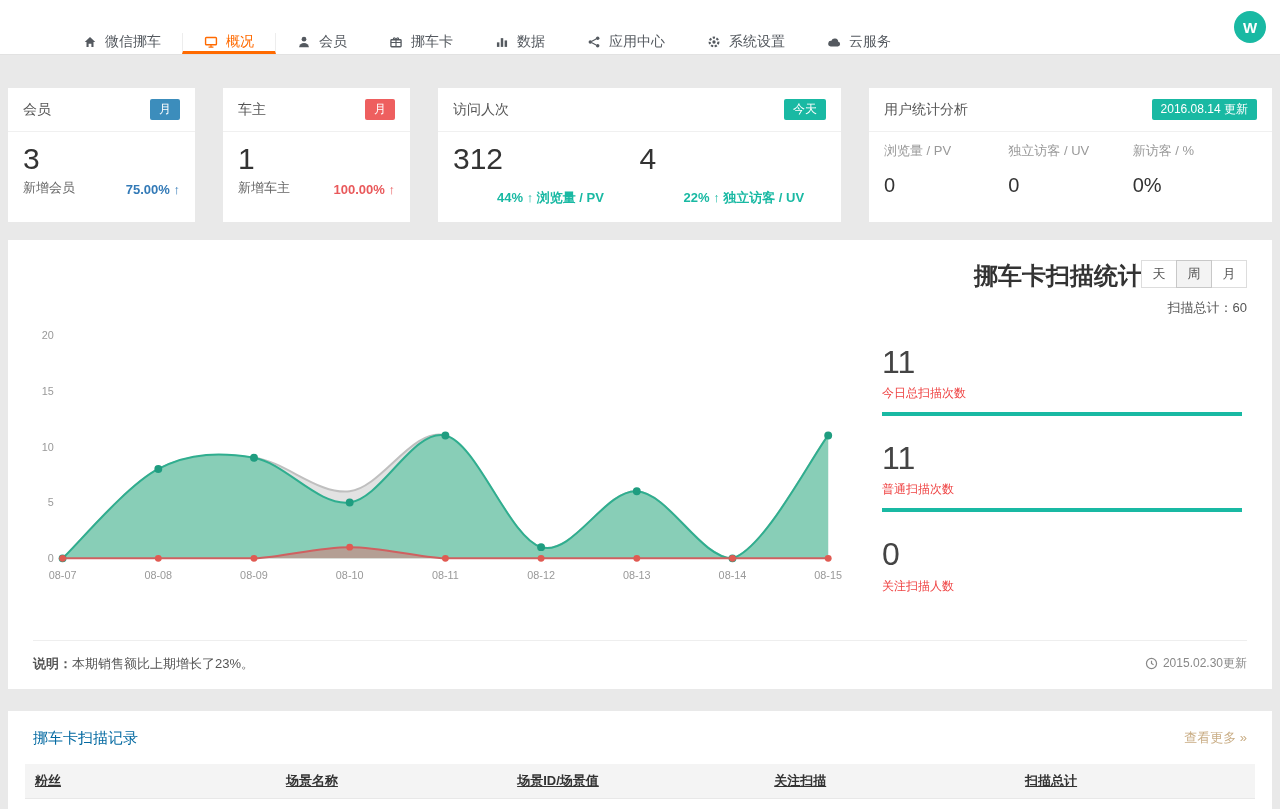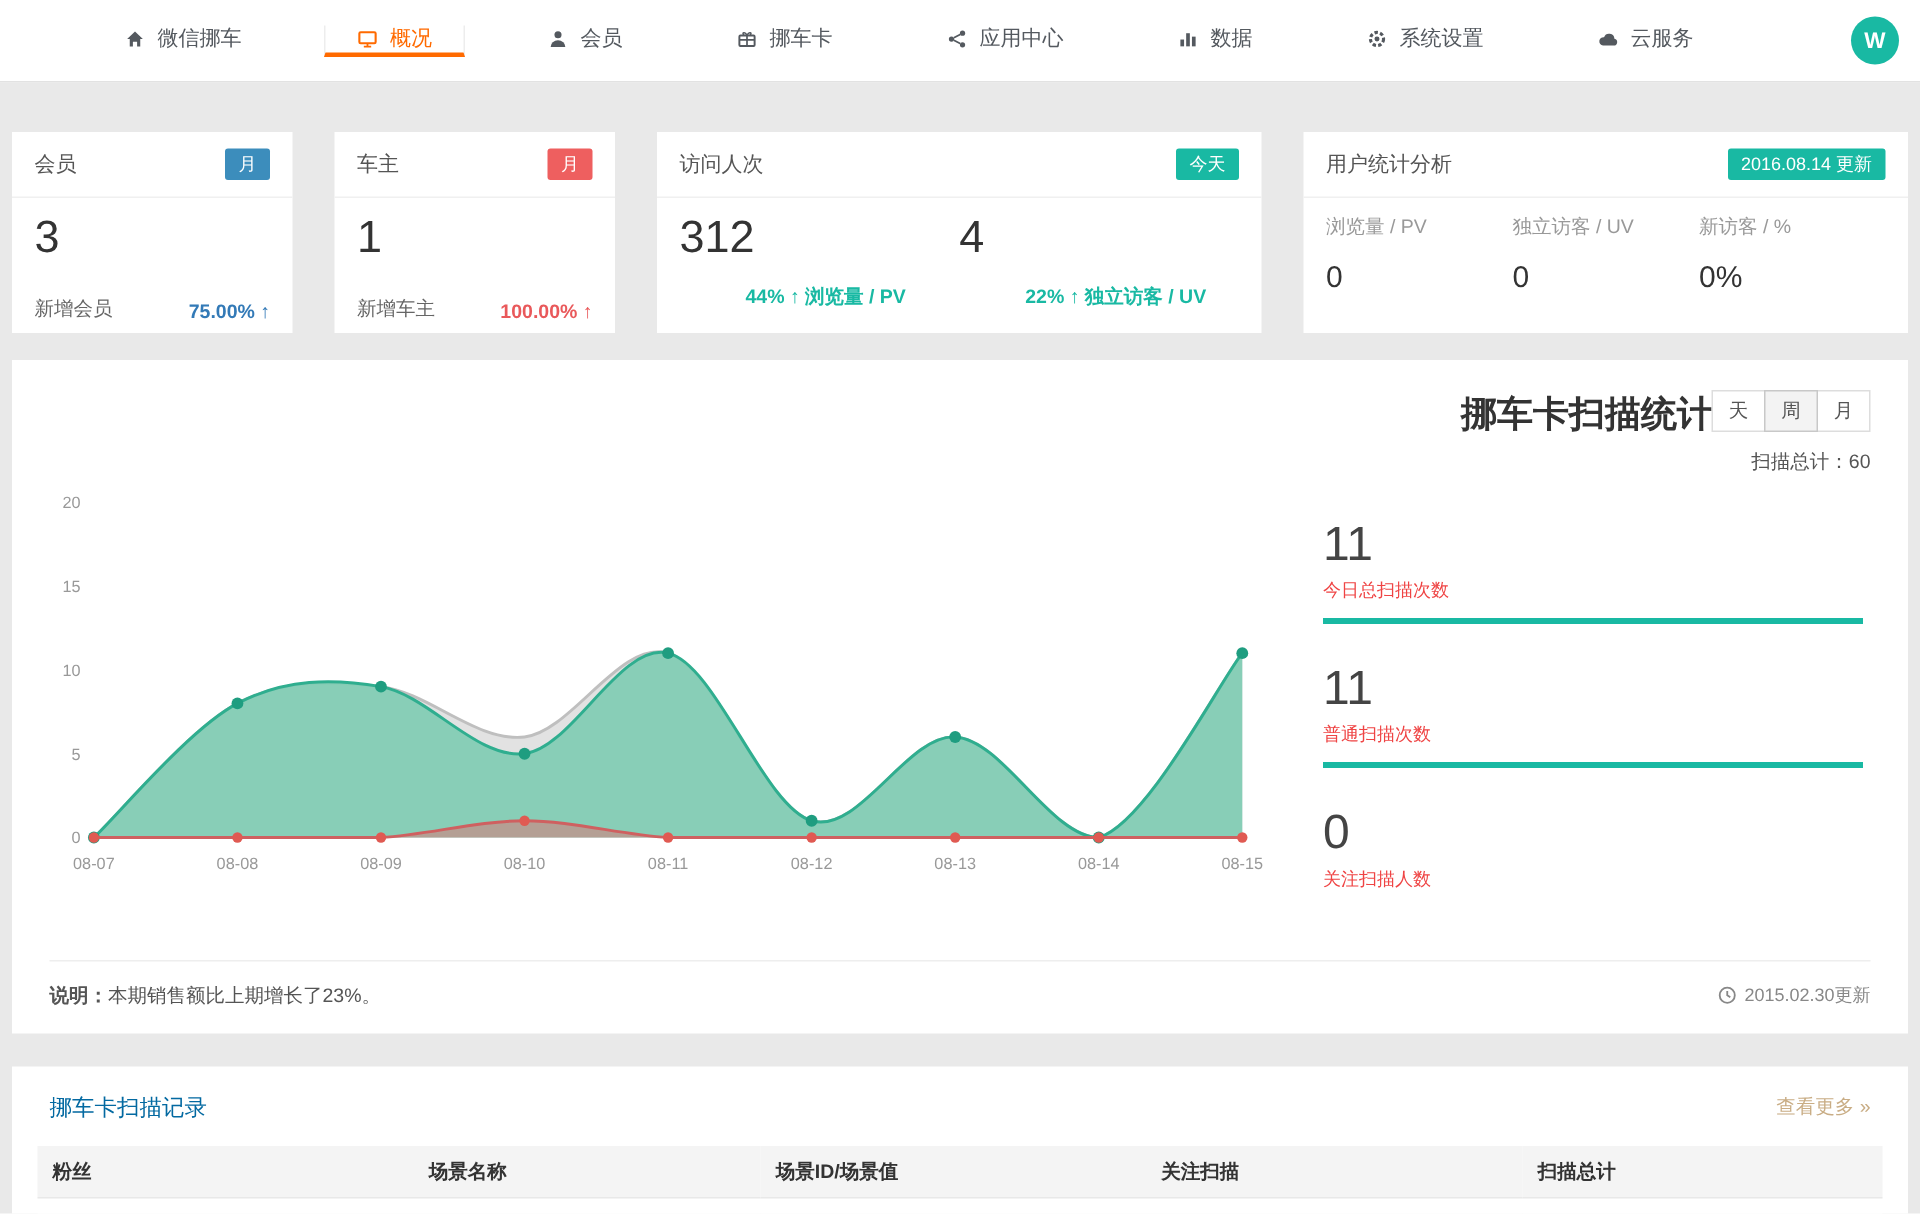--- a/index.html
+++ b/index.html
@@ -7,39 +7,39 @@
     --red:#e9595b; --badge-red:#ee5f5f; --link:#428bca; --more:#c9ad85;
   }
   *{box-sizing:border-box;}
   html,body{margin:0;padding:0;}
   body{
     width:1280px;height:809px;overflow:hidden;background:#e9e9e9;
     font-family:"Liberation Sans","DejaVu Sans",sans-serif;color:#555;
   }
   
   .topnav{height:55px;background:#fff;border-bottom:1px solid #e2e2e2;position:relative;display:flex;align-items:stretch;padding-left:62px;}
-  .nav-items{display:flex;align-items:center;gap:34px;}
+  .nav-items{display:flex;align-items:flex-end;}
   .nav-item{display:flex;align-items:center;gap:8px;padding:0 21px;font-size:14px;color:#54595f;border-bottom:3px solid transparent;cursor:pointer;white-space:nowrap;}
   .nav-item .nav-ico{display:flex;align-items:center;}
   .nav-item .nav-ico svg{width:14px;height:14px;display:block;}
   .nav-item.active{color:var(--orange);border-bottom-color:var(--orange);border-left:1px solid #ededed;border-right:1px solid #ededed;}
   .avatar{position:absolute;right:14px;top:11px;width:32px;height:32px;border-radius:50%;background:var(--teal);color:#fff;display:flex;align-items:center;justify-content:center;font-weight:bold;font-size:15px;cursor:pointer;}
   
   .cards{display:flex;gap:28px;margin:33px 8px 0;}
   .card{background:#fff;height:134px;}
   .card-member,.card-owner{flex:0 0 187px;}
   .card-visits,.card-user-stats{flex:1 1 0;}
   .card-head{display:flex;justify-content:space-between;align-items:center;padding:11px 15px;border-bottom:1px solid #f0f0f0;font-size:14px;color:#555;}
   .badge{color:#fff;font-size:12px;padding:2px 9px;border-radius:2px;white-space:nowrap;}
   .badge-blue{background:var(--badge-blue);}
   .badge-red{background:var(--badge-red);}
   .badge-teal{background:var(--teal);}
   .card-body{padding:10px 15px 0;}
   .big-num{font-size:30px;line-height:1.15;color:#333;}
-  .card-footrow{display:flex;justify-content:space-between;align-items:flex-end;margin-top:20px;font-size:13px;}
+  .card-footrow{display:flex;justify-content:space-between;align-items:flex-end;margin-top:2px;font-size:13px;}
   .card-sub{color:#666;}
   .pct{font-weight:bold;font-size:13px;}
   .pct-blue{color:var(--blue);}
   .pct-red{color:var(--red);}
   .visits-body{display:flex;}
   .visit-col{flex:1 1 0;}
   .visit-sub{color:var(--teal);font-weight:bold;font-size:13px;margin-top:12px;margin-left:44px;}
   .us-cols{display:flex;}
   .us-col{flex:1 1 0;}
   .us-label{font-size:13px;color:#999;}
@@ -64,21 +64,21 @@
   .panel-foot{display:flex;justify-content:space-between;align-items:center;border-top:1px solid #eee;margin-top:6px;padding-top:14px;font-size:13px;color:#555;}
   .note-label{font-weight:bold;}
   .updated{display:flex;align-items:center;gap:5px;font-size:12px;color:#888;}
   .updated svg{width:13px;height:13px;}
   
   .records-panel{margin-top:22px;padding:18px 17px 0;height:160px;}
   .records-head{display:flex;justify-content:space-between;align-items:center;padding:0 8px;}
   .records-title{font-size:15px;color:#0369a1;}
   .more-link{font-size:13px;color:var(--more);text-decoration:none;cursor:pointer;}
   .records-table{width:100%;border-collapse:collapse;margin-top:16px;}
-  .records-table th{background:#f4f4f4;text-align:left;font-size:13px;color:#333;font-weight:bold;padding:8px 10px;border-bottom:1px solid #e8e8e8;}
+  .records-table th{background:#f4f4f4;text-align:left;font-size:13px;color:#333;font-weight:bold;padding:8px 10px;border-bottom:1px solid #e8e8e8;text-decoration:underline;}
   .records-table td{font-size:13px;color:#555;padding:10px;border-bottom:1px solid #ececec;background:#fff;}
 </style>
 </head>
 <body>
 
 <header class="topnav">
   <nav class="nav-items" id="nav-items">
       <div class="nav-item">
         <span class="nav-ico">
           <svg viewBox="0 0 16 16">
@@ -111,37 +111,37 @@
             <rect x="2.2" y="5.4" width="11.6" height="8" rx="0.8" fill="none" stroke="currentColor" stroke-width="1.5"></rect>
             <path d="M2.2 8.6h11.6M8 5.4v8" stroke="currentColor" stroke-width="1.3"></path>
             <path d="M8 5.2C6.4 2 3.6 3.4 5.8 5.2M8 5.2c1.6-3.2 4.4-1.8 2.2 0" fill="none" stroke="currentColor" stroke-width="1.2"></path>
           </svg>
         </span>
         <span>挪车卡</span>
       </div>
       <div class="nav-item">
         <span class="nav-ico">
           <svg viewBox="0 0 16 16">
+            <rect x="2.2" y="8.4" width="2.8" height="5.2" fill="currentColor"></rect>
+            <rect x="6.6" y="3.6" width="2.8" height="10" fill="currentColor"></rect>
+            <rect x="11" y="6.2" width="2.8" height="7.4" fill="currentColor"></rect>
+          </svg>
+        </span>
+        <span>数据</span>
+      </div>
+      <div class="nav-item">
+        <span class="nav-ico">
+          <svg viewBox="0 0 16 16">
             <circle cx="12.2" cy="3.6" r="2" fill="currentColor"></circle>
             <circle cx="3.8" cy="8" r="2" fill="currentColor"></circle>
             <circle cx="12.2" cy="12.4" r="2" fill="currentColor"></circle>
             <path d="M5.6 7.1l4.8-2.6M5.6 8.9l4.8 2.6" stroke="currentColor" stroke-width="1.3"></path>
           </svg>
         </span>
         <span>应用中心</span>
-      </div>
-      <div class="nav-item">
-        <span class="nav-ico">
-          <svg viewBox="0 0 16 16">
-            <rect x="2.2" y="8.4" width="2.8" height="5.2" fill="currentColor"></rect>
-            <rect x="6.6" y="3.6" width="2.8" height="10" fill="currentColor"></rect>
-            <rect x="11" y="6.2" width="2.8" height="7.4" fill="currentColor"></rect>
-          </svg>
-        </span>
-        <span>数据</span>
       </div>
       <div class="nav-item">
         <span class="nav-ico">
           <svg viewBox="0 0 16 16">
             <circle cx="8" cy="8" r="5" fill="none" stroke="currentColor" stroke-width="2.4" stroke-dasharray="2.6 1.7"></circle>
             <circle cx="8" cy="8" r="1.9" fill="currentColor"></circle>
           </svg>
         </span>
         <span>系统设置</span>
       </div>

